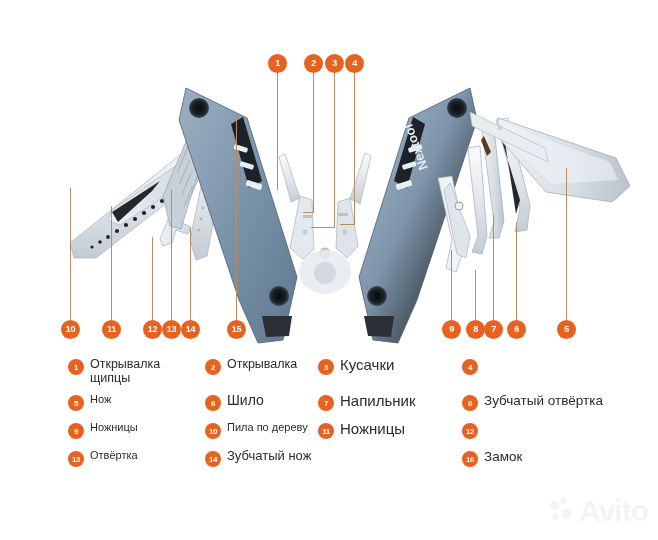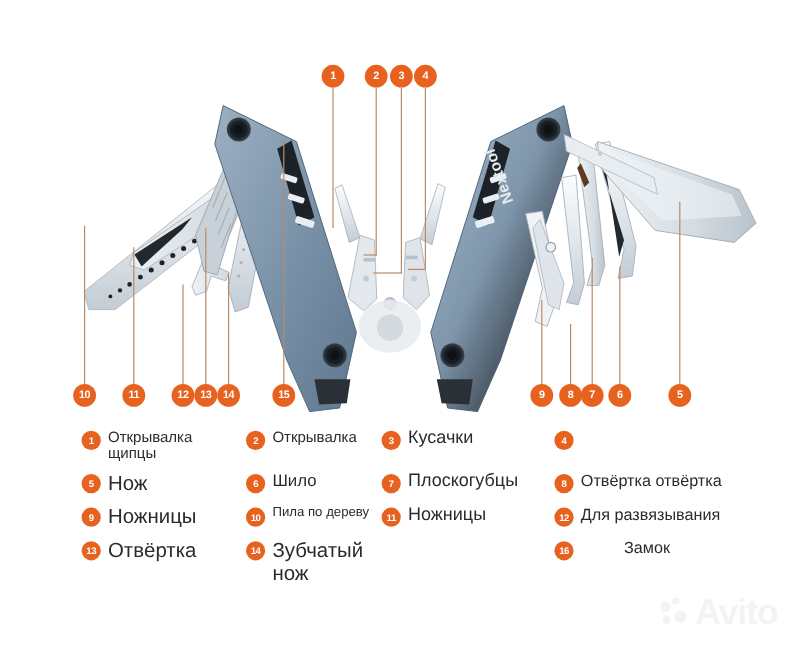--- a/index.html
+++ b/index.html
@@ -45,26 +45,26 @@
     display:flex;align-items:center;justify-content:center;
     margin-right:6px;margin-top:2px;
     letter-spacing:-0.4px;
   }
   .lg-text{
     color:#2b2b2b;
     line-height:1.12;
     white-space:pre-line;
   }
   
-  .col1 .lg-text{font-size:17px;}
+  .col1 .lg-text{font-size:11px;}
   .col1 .r1 .lg-text{font-size:12.5px;}
   .col2 .lg-text{font-size:14px;}
   .col2 .r1 .lg-text{font-size:12.5px;}
   .col2 .r3 .lg-text{font-size:11px;}
-  .col2 .r4 .lg-text{font-size:17px;}
+  .col2 .r4 .lg-text{font-size:13px;}
   .col3 .lg-text{font-size:15px;}
   .col3 .r1 .lg-text{font-size:15px;text-align:center;}
   .col4 .lg-text{font-size:13.5px;}
   .col4 .r1 .lg-text{font-size:11.5px;line-height:1.18;}
 
   
   #watermark{
     position:absolute;right:10px;bottom:14px;
     display:flex;align-items:center;
     opacity:.30;
@@ -299,41 +299,40 @@
       </div>
     </div>
 
     <div class="lg-col col3" style="left:318px;width:130px;">
       <div class="lg-row r1" style="height:36px;">
         <span class="lg-badge">3</span>
         <span class="lg-text">Кусачки</span>
       </div>
       <div class="lg-row r2" style="height:28px;">
         <span class="lg-badge">7</span>
-        <span class="lg-text">Плоскогубцы</span>
+        <span class="lg-text">Напильник</span>
       </div>
       <div class="lg-row r3" style="height:28px;">
         <span class="lg-badge">11</span>
         <span class="lg-text">Ножницы</span>
       </div>
     </div>
 
     <div class="lg-col col4" style="left:462px;width:190px;">
       <div class="lg-row r1" style="height:36px;">
         <span class="lg-badge">4</span>
       </div>
       <div class="lg-row r2" style="height:28px;">
         <span class="lg-badge">8</span>
-        <span class="lg-text">Отвёртка отвёртка</span>
+        <span class="lg-text">Зубчатый отвёртка</span>
       </div>
       <div class="lg-row r3" style="height:28px;">
         <span class="lg-badge">12</span>
-        <span class="lg-text">Для развязывания</span>
-      </div>
-      <div class="lg-row r4" style="height:28px;gap:36px;">
+      </div>
+      <div class="lg-row r4" style="height:28px;">
         <span class="lg-badge">16</span>
         <span class="lg-text">Замок</span>
       </div>
     </div>
   </div>
 
   <div id="watermark">
     <span class="wm-mark">
       <i class="wm-d1"></i>
         <i class="wm-d2"></i>

